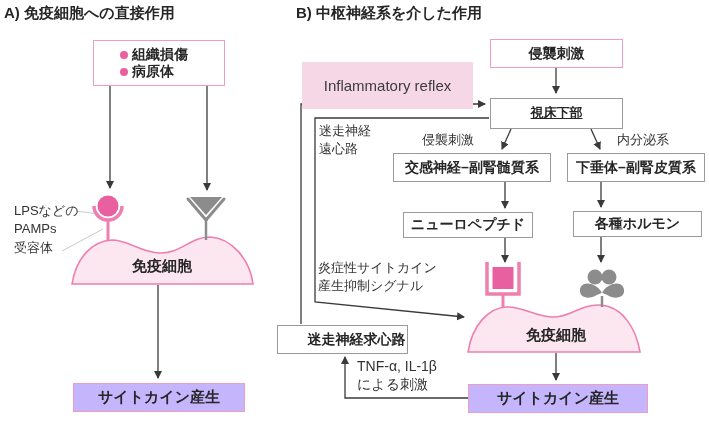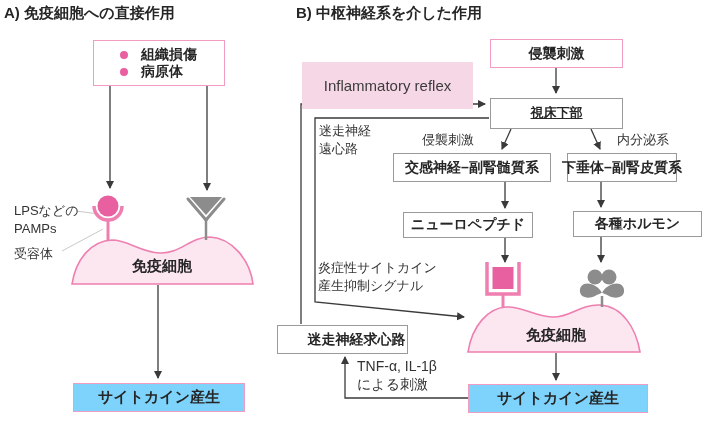--- a/index.html
+++ b/index.html
@@ -11,27 +11,27 @@
   #wires{position:absolute;left:0;top:0;z-index:1;}
   .abs{position:absolute;z-index:2;box-sizing:border-box;}
   .title{font-size:15px;font-weight:bold;white-space:nowrap;}
   .box{
     display:flex;align-items:center;justify-content:center;
     background:#fff;font-weight:bold;font-size:14px;white-space:nowrap;
     text-align:center;line-height:1.1;
   }
   .gray-border{border:1px solid #9a9a9a;}
   .pink-border{border:1.5px solid #f19cc2;}
-  .pink-fill{background:#7dd3fc;border:1.5px solid #f19cc2;}
+  .pink-fill{background:#c4b5fd;border:1.5px solid #f19cc2;}
   .plain-label{font-size:13px;line-height:18px;white-space:nowrap;color:#333;}
   .reflex{
     background:#f6d7e5;display:flex;align-items:center;justify-content:center;
     font-size:15px;color:#3c3c3c;white-space:nowrap;
   }
-  .brow{display:flex;align-items:center;gap:13px;font-weight:bold;font-size:14px;line-height:17px;}
+  .brow{display:flex;align-items:center;gap:4px;font-weight:bold;font-size:14px;line-height:17px;}
   .dot{width:8px;height:8px;border-radius:50%;background:#e8609f;flex:0 0 auto;}
   .cell-label{font-weight:bold;font-size:15px;text-align:center;white-space:nowrap;}
 </style>
 </head>
 <body>
 
 <div id="stage">
 
   <svg id="wires" width="709" height="423" viewBox="0 0 709 423">
     <defs>
@@ -105,42 +105,42 @@
     <div class="brow">
       <span class="dot"></span>
       <span>病原体</span>
     </div>
   </div>
 
   <div class="abs plain-label" style="left:14px;top:202px;">
     <div>LPSなどの</div>
     <div>PAMPs</div>
   </div>
-  <div class="abs plain-label" style="left:14px;top:245px;">受容体</div>
+  <div class="abs plain-label" style="left:14px;top:239px;">受容体</div>
 
   <div class="abs cell-label" style="left:122px;top:257px;width:80px;">免疫細胞</div>
 
   <div class="abs box pink-fill" style="left:73px;top:383px;width:172px;height:29px;font-size:15px;">サイトカイン産生</div>
 
   <div class="abs reflex" style="left:302px;top:62px;width:171px;height:47px;">Inflammatory reflex</div>
 
   <div class="abs box pink-border" style="left:490px;top:39px;width:133px;height:29px;">侵襲刺激</div>
 
   <div class="abs box gray-border" style="left:490px;top:98px;width:133px;height:31px;font-size:13px;text-decoration:underline;">視床下部</div>
 
   <div class="abs plain-label" style="left:319px;top:122px;">
     <div>迷走神経</div>
     <div>遠心路</div>
   </div>
 
   <div class="abs plain-label" style="left:422px;top:131px;">侵襲刺激</div>
   <div class="abs plain-label" style="left:617px;top:131px;">内分泌系</div>
 
   <div class="abs box gray-border" style="left:393px;top:153px;width:158px;height:29px;">交感神経–副腎髄質系</div>
-  <div class="abs box gray-border" style="left:567px;top:153px;width:110px;height:29px;">下垂体–副腎皮質系</div>
+  <div class="abs box gray-border" style="left:567px;top:153px;width:138px;height:29px;">下垂体–副腎皮質系</div>
 
   <div class="abs box gray-border" style="left:403px;top:212px;width:130px;height:26px;">ニューロペプチド</div>
   <div class="abs box gray-border" style="left:573px;top:211px;width:129px;height:26px;">各種ホルモン</div>
 
   <div class="abs plain-label" style="left:318px;top:259px;">
     <div>炎症性サイトカイン</div>
     <div>産生抑制シグナル</div>
   </div>
 
   <div class="abs box gray-border" style="left:277px;top:325px;width:131px;height:29px;padding-left:28px;">迷走神経求心路</div>

